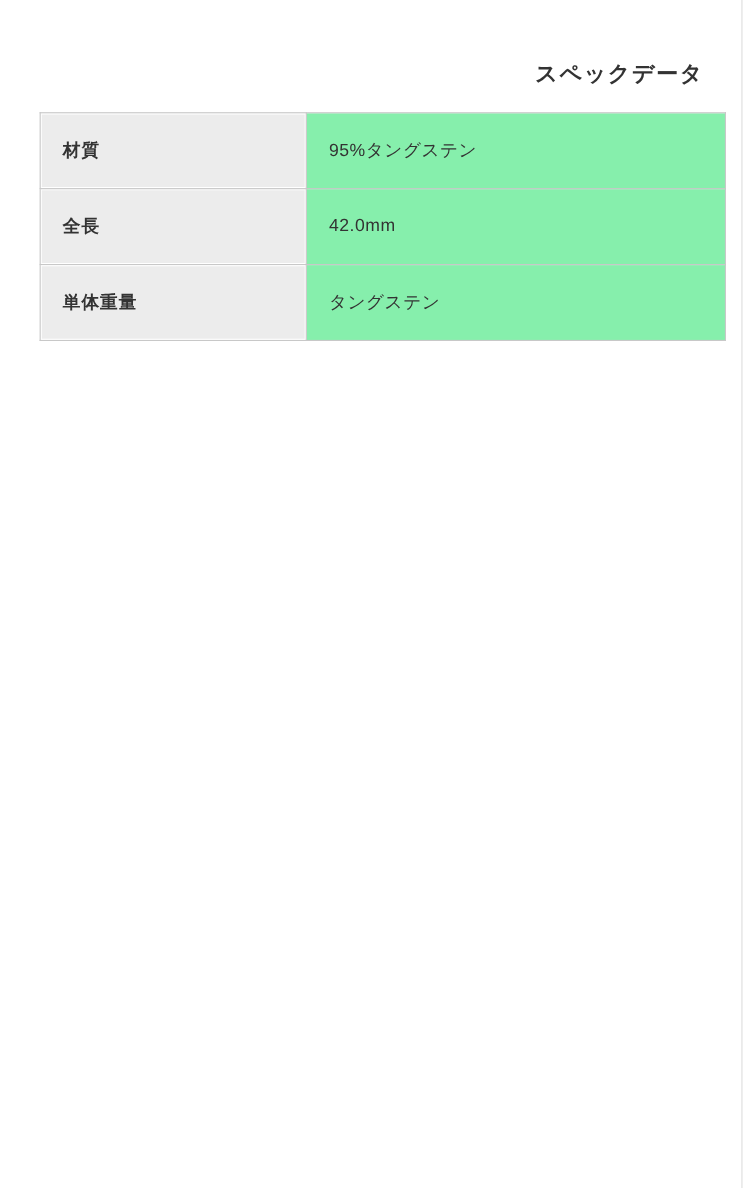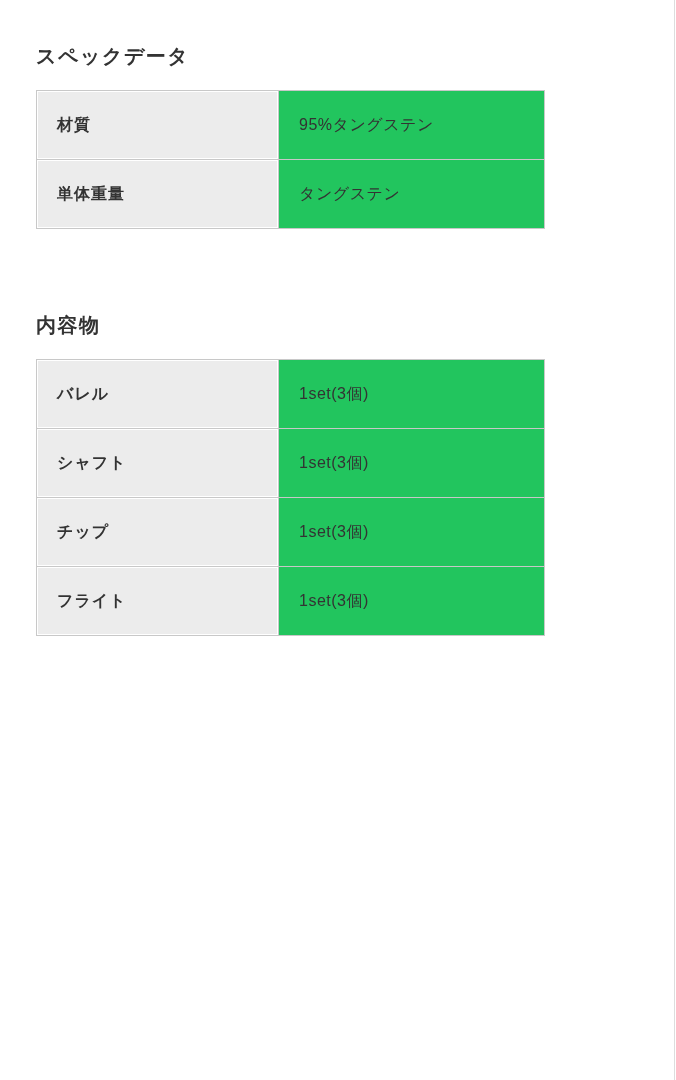--- a/index.html
+++ b/index.html
@@ -29,30 +29,31 @@
   }
   .section-title {
     font-size: 20px;
     line-height: 28px;
     font-weight: bold;
     letter-spacing: 1.5px;
     margin: 0;
     color: var(--text, #333333);
   }
   .title-spec {
-    padding-top: 42px;
+    padding-top: 54px;
     margin-bottom: 20px;
+    text-align: right;
   }
   .title-contents {
     margin-top: 82px;
     margin-bottom: 20px;
   }
   table.spec-table {
     border-collapse: collapse;
-    width: 509px;
+    width: 624px;
     table-layout: fixed;
     padding-left: 42px;
   }
   .spec-table th,
   .spec-table td {
     border: 1px solid var(--border, #c8c8c8);
     font-size: 16px;
     vertical-align: middle;
     height: 69px;
     padding: 0 10px 0 20px;
@@ -60,65 +61,46 @@
   }
   .spec-table th {
     width: 242px;
     background: var(--label_bg, #ececec);
     box-shadow: inset 0 0 0 1px #ffffff;
     font-weight: bold;
     text-align: left;
     letter-spacing: 1px;
   }
   .spec-table td {
-    background: #22c55e;
+    background: #86efac;
     font-weight: normal;
     letter-spacing: 0.5px;
   }
 </style>
 </head>
 <body>
 
 <div class="page-edge-line"></div>
 
 <main class="content">
 
   <section>
     <h2 class="section-title title-spec">スペックデータ</h2>
     <table class="spec-table">
       <tbody>
         <tr>
           <th>材質</th>
           <td>95%タングステン</td>
         </tr>
         <tr>
+          <th>全長</th>
+          <td>42.0mm</td>
+        </tr>
+        <tr>
           <th>単体重量</th>
           <td>タングステン</td>
         </tr>
       </tbody>
     </table>
   </section>
 
-  <section>
-    <h2 class="section-title title-contents">内容物</h2>
-    <table class="spec-table">
-      <tbody>
-        <tr>
-          <th>バレル</th>
-          <td>1set(3個)</td>
-        </tr>
-        <tr>
-          <th>シャフト</th>
-          <td>1set(3個)</td>
-        </tr>
-        <tr>
-          <th>チップ</th>
-          <td>1set(3個)</td>
-        </tr>
-        <tr>
-          <th>フライト</th>
-          <td>1set(3個)</td>
-        </tr>
-      </tbody>
-    </table>
-  </section>
 
 </main>
 
 </body></html>

